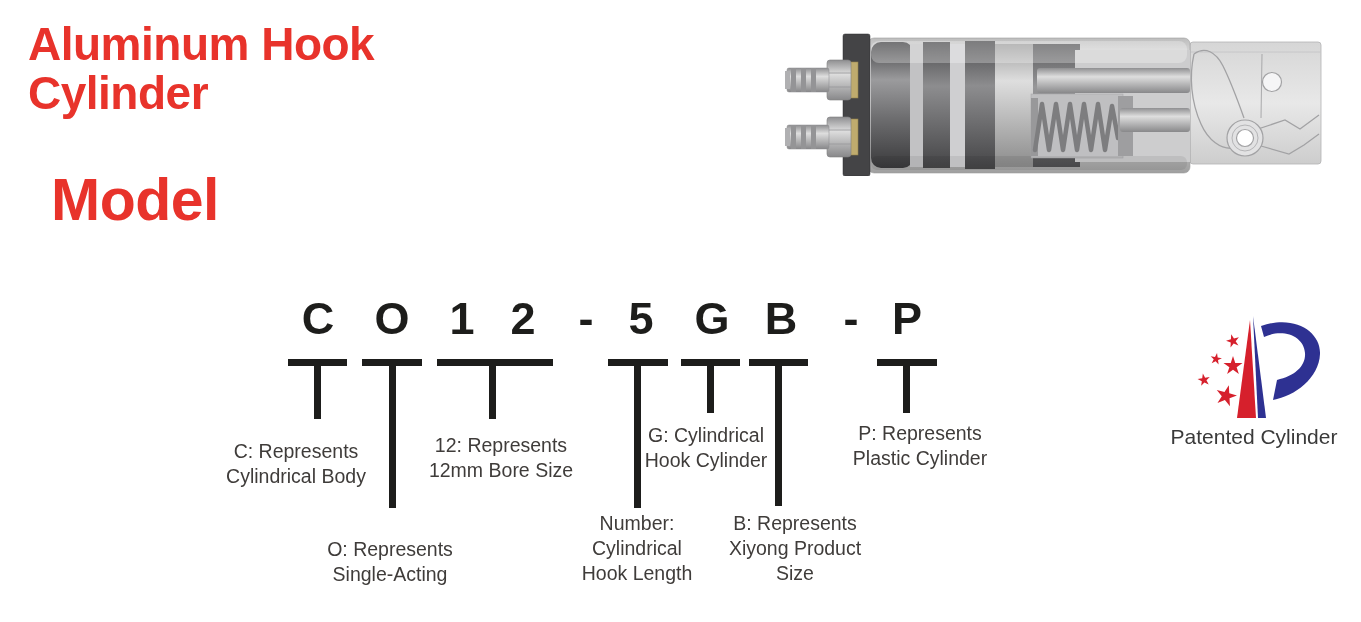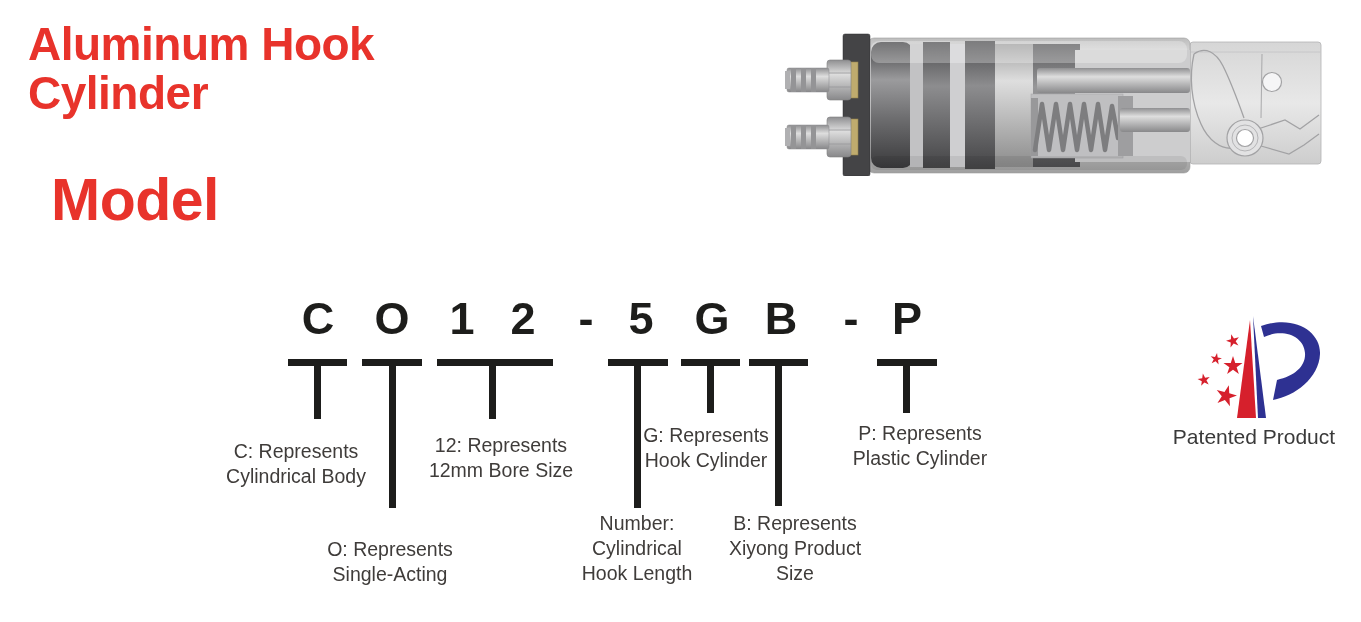--- a/index.html
+++ b/index.html
@@ -193,21 +193,21 @@
   <div class="anno" style="left:390px;top:537px">
     <div>O: Represents</div>
     <div>Single-Acting</div>
   </div>
   <div class="anno" style="left:637px;top:511px">
     <div>Number:</div>
     <div>Cylindrical</div>
     <div>Hook Length</div>
   </div>
   <div class="anno" style="left:706px;top:423px">
-    <div>G: Represents</div>
+    <div>G: Cylindrical</div>
     <div>Hook Cylinder</div>
   </div>
   <div class="anno" style="left:795px;top:511px">
     <div>B: Represents</div>
     <div>Xiyong Product</div>
     <div>Size</div>
   </div>
   <div class="anno" style="left:920px;top:421px">
     <div>P: Represents</div>
     <div>Plastic Cylinder</div>
@@ -221,15 +221,15 @@
     <polygon points="73,2 86,104 78,104" fill="var(--logo-blue)"></polygon>
     <path d="M81,12 C115,0 141,18 140,40 C139,64 115,82 93,86 L97,66 C115,62 126,52 125,39 C124,22 103,14 84,23 Z" fill="var(--logo-blue)"></path>
     <g fill="var(--logo-red)">
       <use href="#star" transform="translate(53,27) scale(7) rotate(-15)"></use>
       <use href="#star" transform="translate(36,45) scale(6) rotate(10)"></use>
       <use href="#star" transform="translate(53,52) scale(10)"></use>
       <use href="#star" transform="translate(24,66) scale(6.5) rotate(-10)"></use>
       <use href="#star" transform="translate(46,82) scale(11) rotate(15)"></use>
     </g>
   </svg>
-  <div class="patent-caption">Patented Product</div>
+  <div class="patent-caption">Patented Cylinder</div>
 
 </div>
 
 </body></html>

